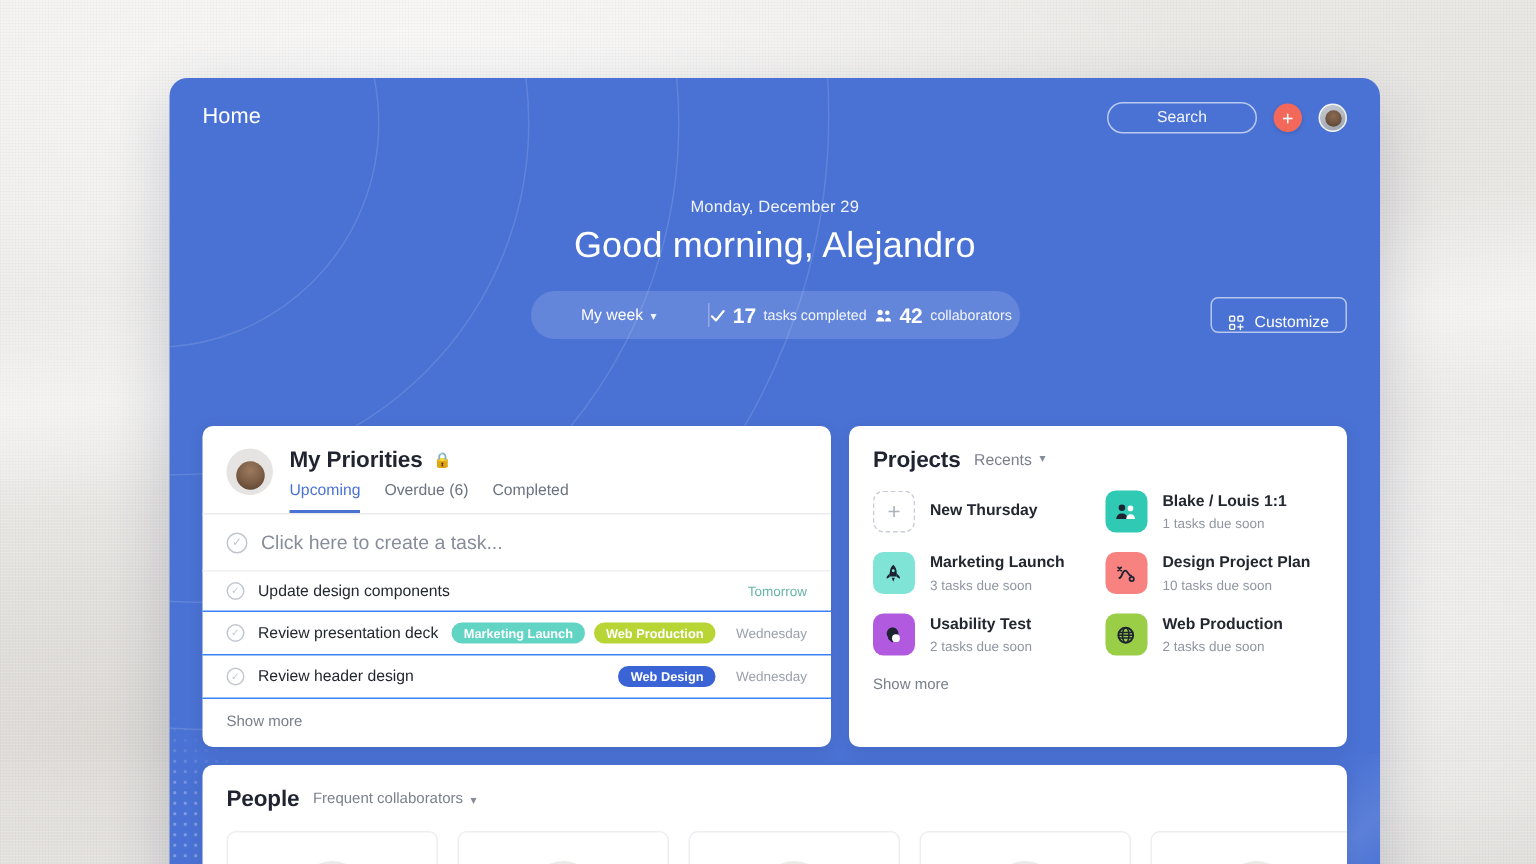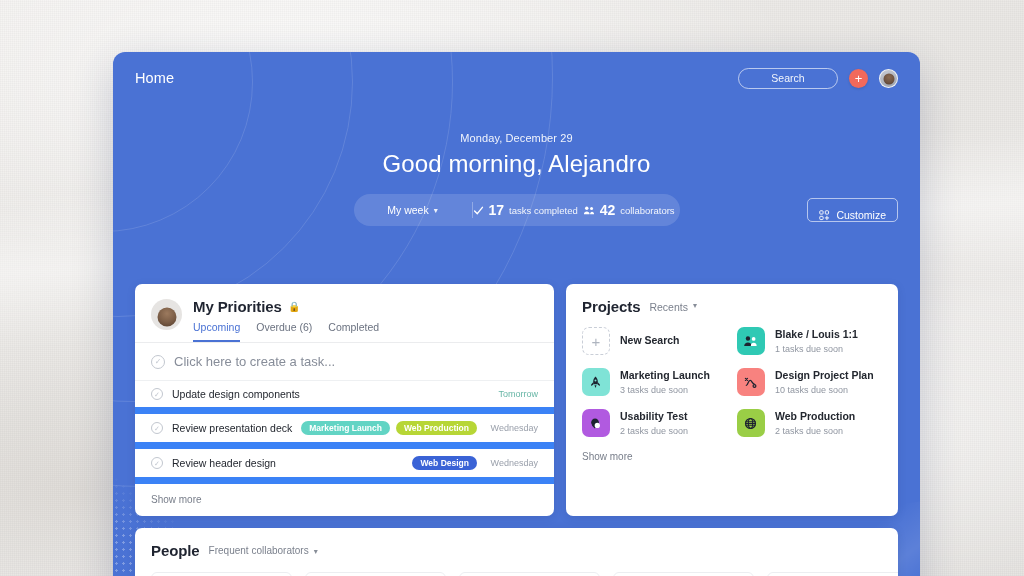--- a/index.html
+++ b/index.html
@@ -197,21 +197,21 @@
   .create-task {
     display: flex; align-items: center; gap: 9px;
     padding: 11px 16px;
     border-bottom: 1px solid #eef0f2;
   }
   .create-task .lbl { font-size: 13px; color: #878d99; }
 
   .task-row {
     display: flex; align-items: center; gap: 9px;
     padding: 7px 16px;
-    border-bottom: 7px solid #3b82f6;
+    border-bottom: 1px solid #3b82f6;
     min-height: 23px;
   }
   .task-name { font-size: 10.5px; color: #23272f; white-space: nowrap; }
   .task-tags { margin-left: auto; display: flex; gap: 6px; align-items:center; }
   .tag {
     font-size: 8.5px; font-weight: 700;
     padding: 2px 8px; border-radius: 9px; color: #fff;
     white-space: nowrap;
   }
   .task-due { font-size: 9px; width: 52px; text-align: right; flex: 0 0 52px; }
@@ -417,21 +417,21 @@
         <div class="proj-title">Projects</div>
         <div class="proj-filter">
           <span>Recents</span>
           <span class="chev">▾</span>
         </div>
       </div>
       <div class="proj-grid" id="proj-grid">
           <div class="proj-item">
             <div class="proj-ico new">+</div>
             <div>
-              <div class="proj-name">New Search</div>
+              <div class="proj-name">New Thursday</div>
             </div>
           </div>
           <div class="proj-item">
             <div class="proj-ico" style="background: rgb(47, 201, 180);">
               <svg width="15" height="15" viewBox="0 0 20 20">
                 <circle cx="6.6" cy="6" r="2.9" fill="#1d2330"></circle>
                 <path d="M1.6 16c0-3 2.2-4.8 5-4.8s5 1.8 5 4.8z" fill="#1d2330"></path>
                 <circle cx="14.2" cy="6.6" r="2.5" fill="#fff"></circle>
                 <path d="M10.4 16c0-2.6 1.7-4.2 3.9-4.2S18.2 13.4 18.2 16z" fill="#fff"></path>
               </svg>

